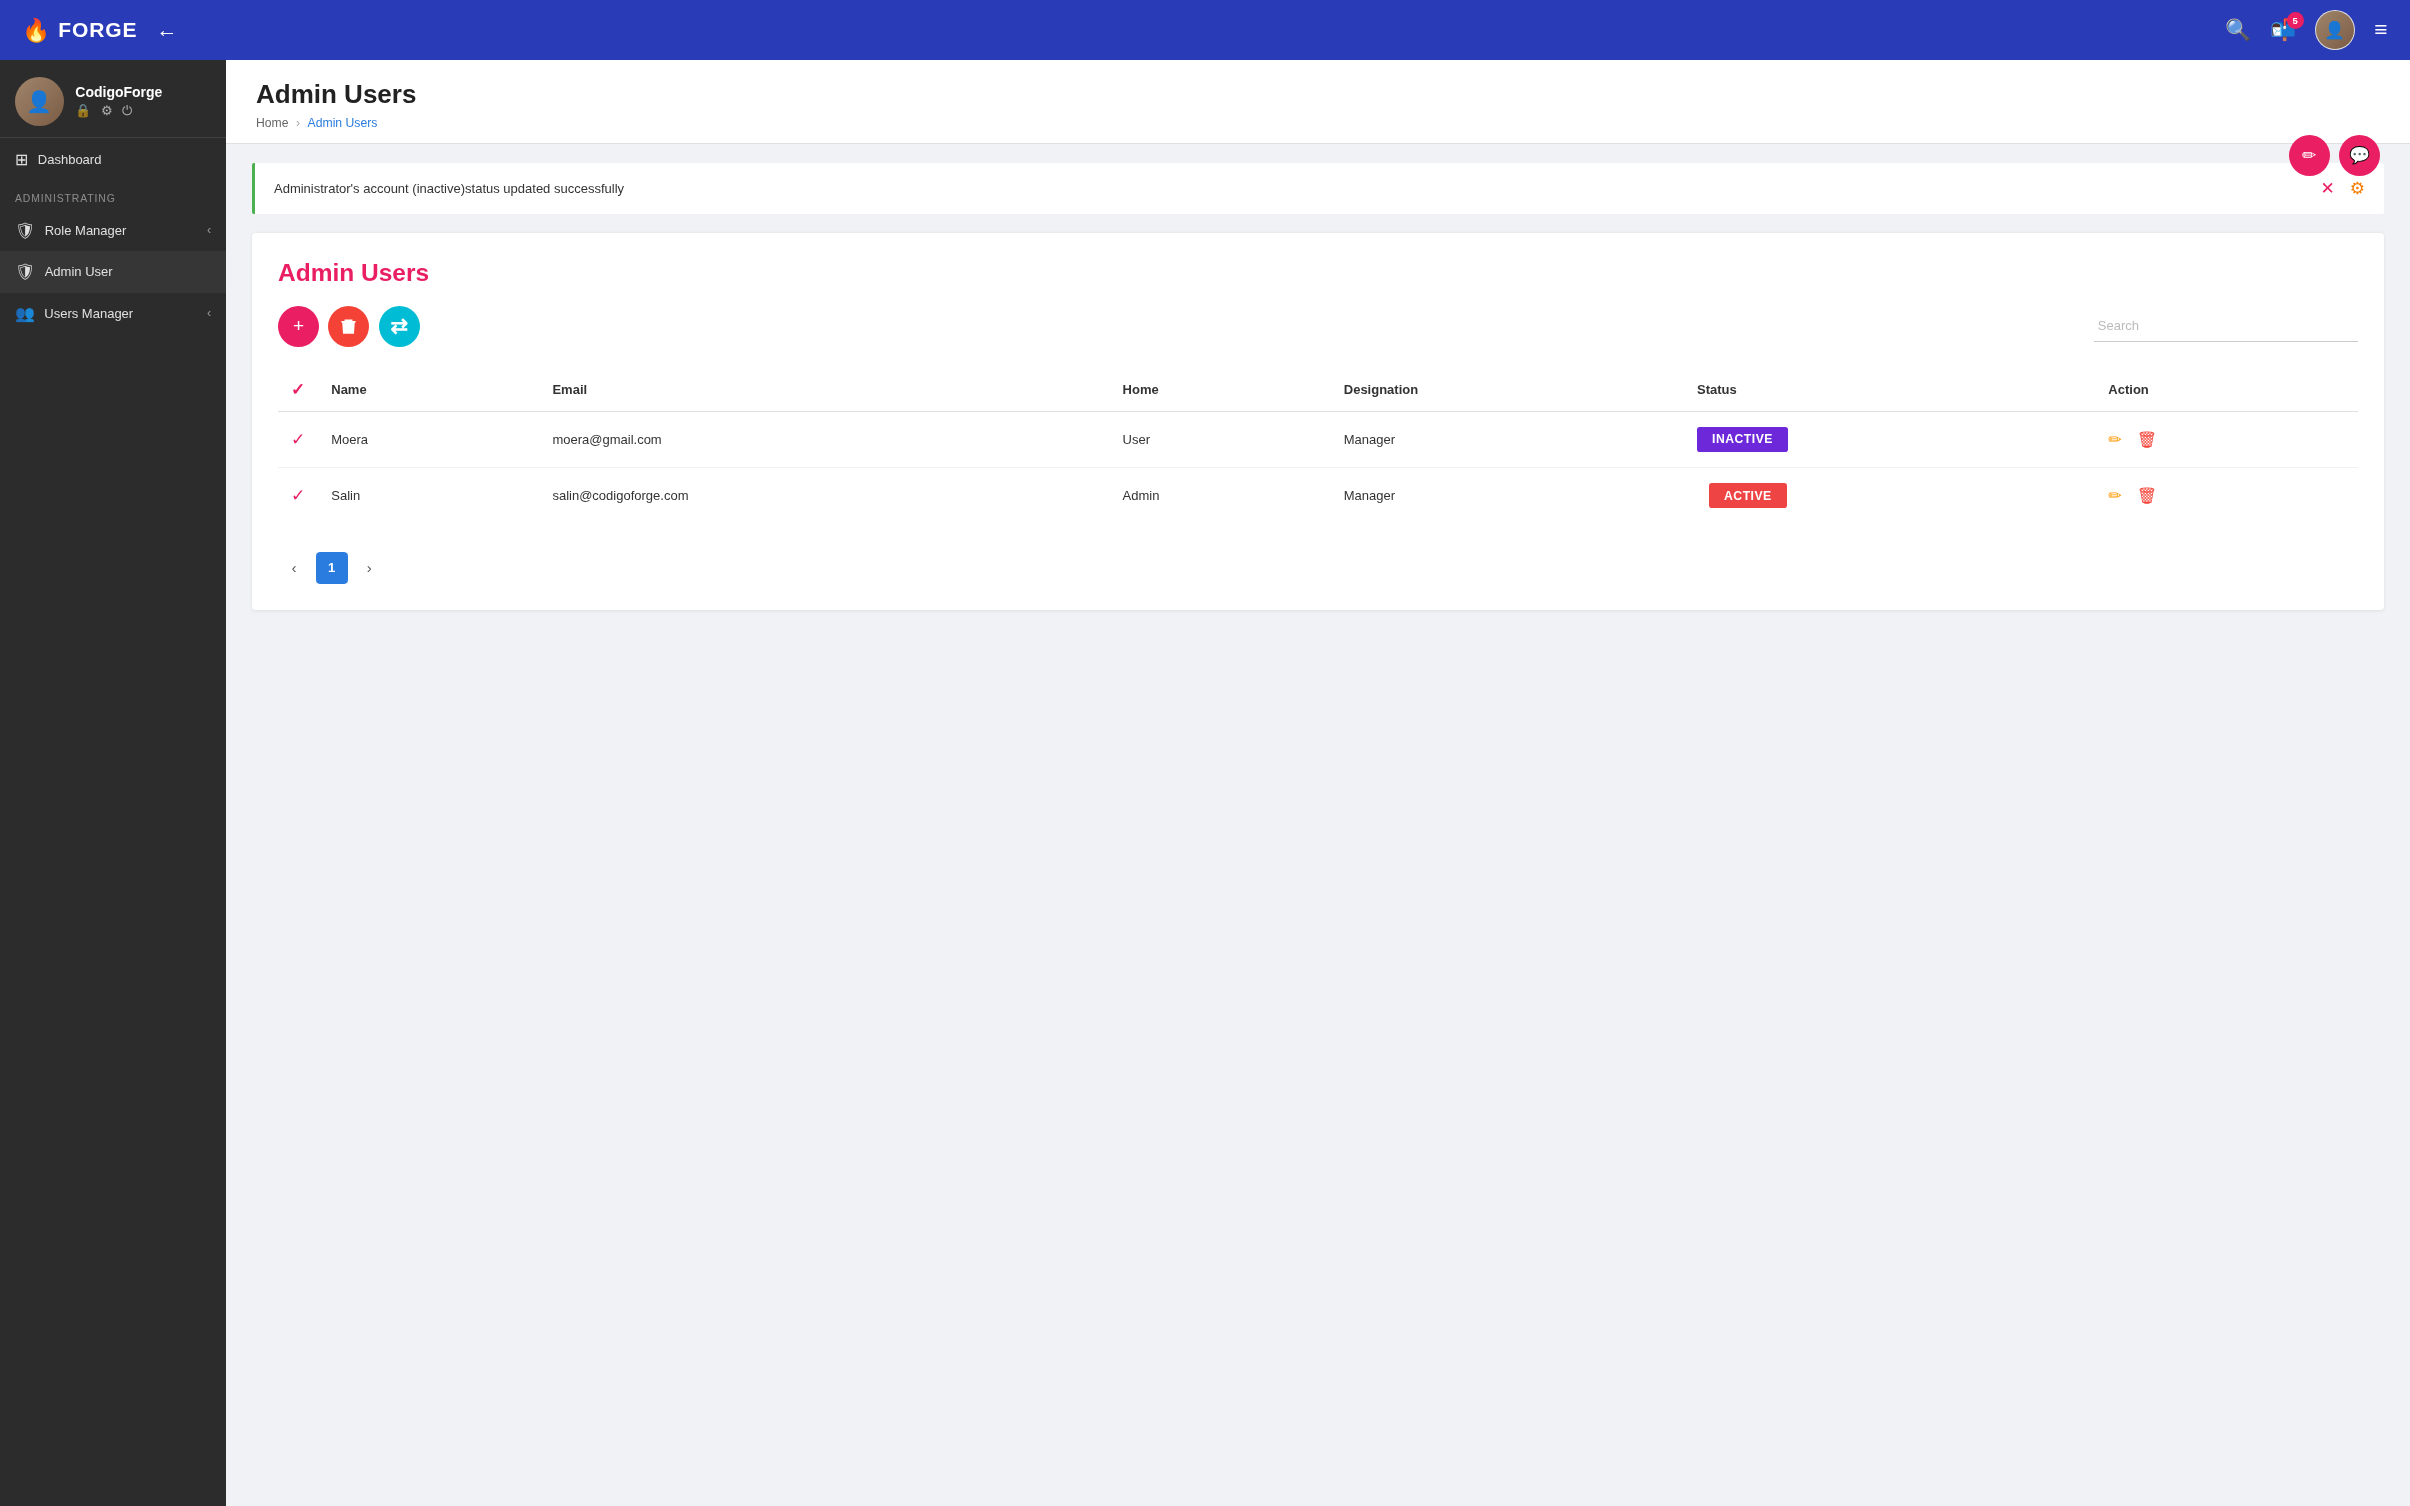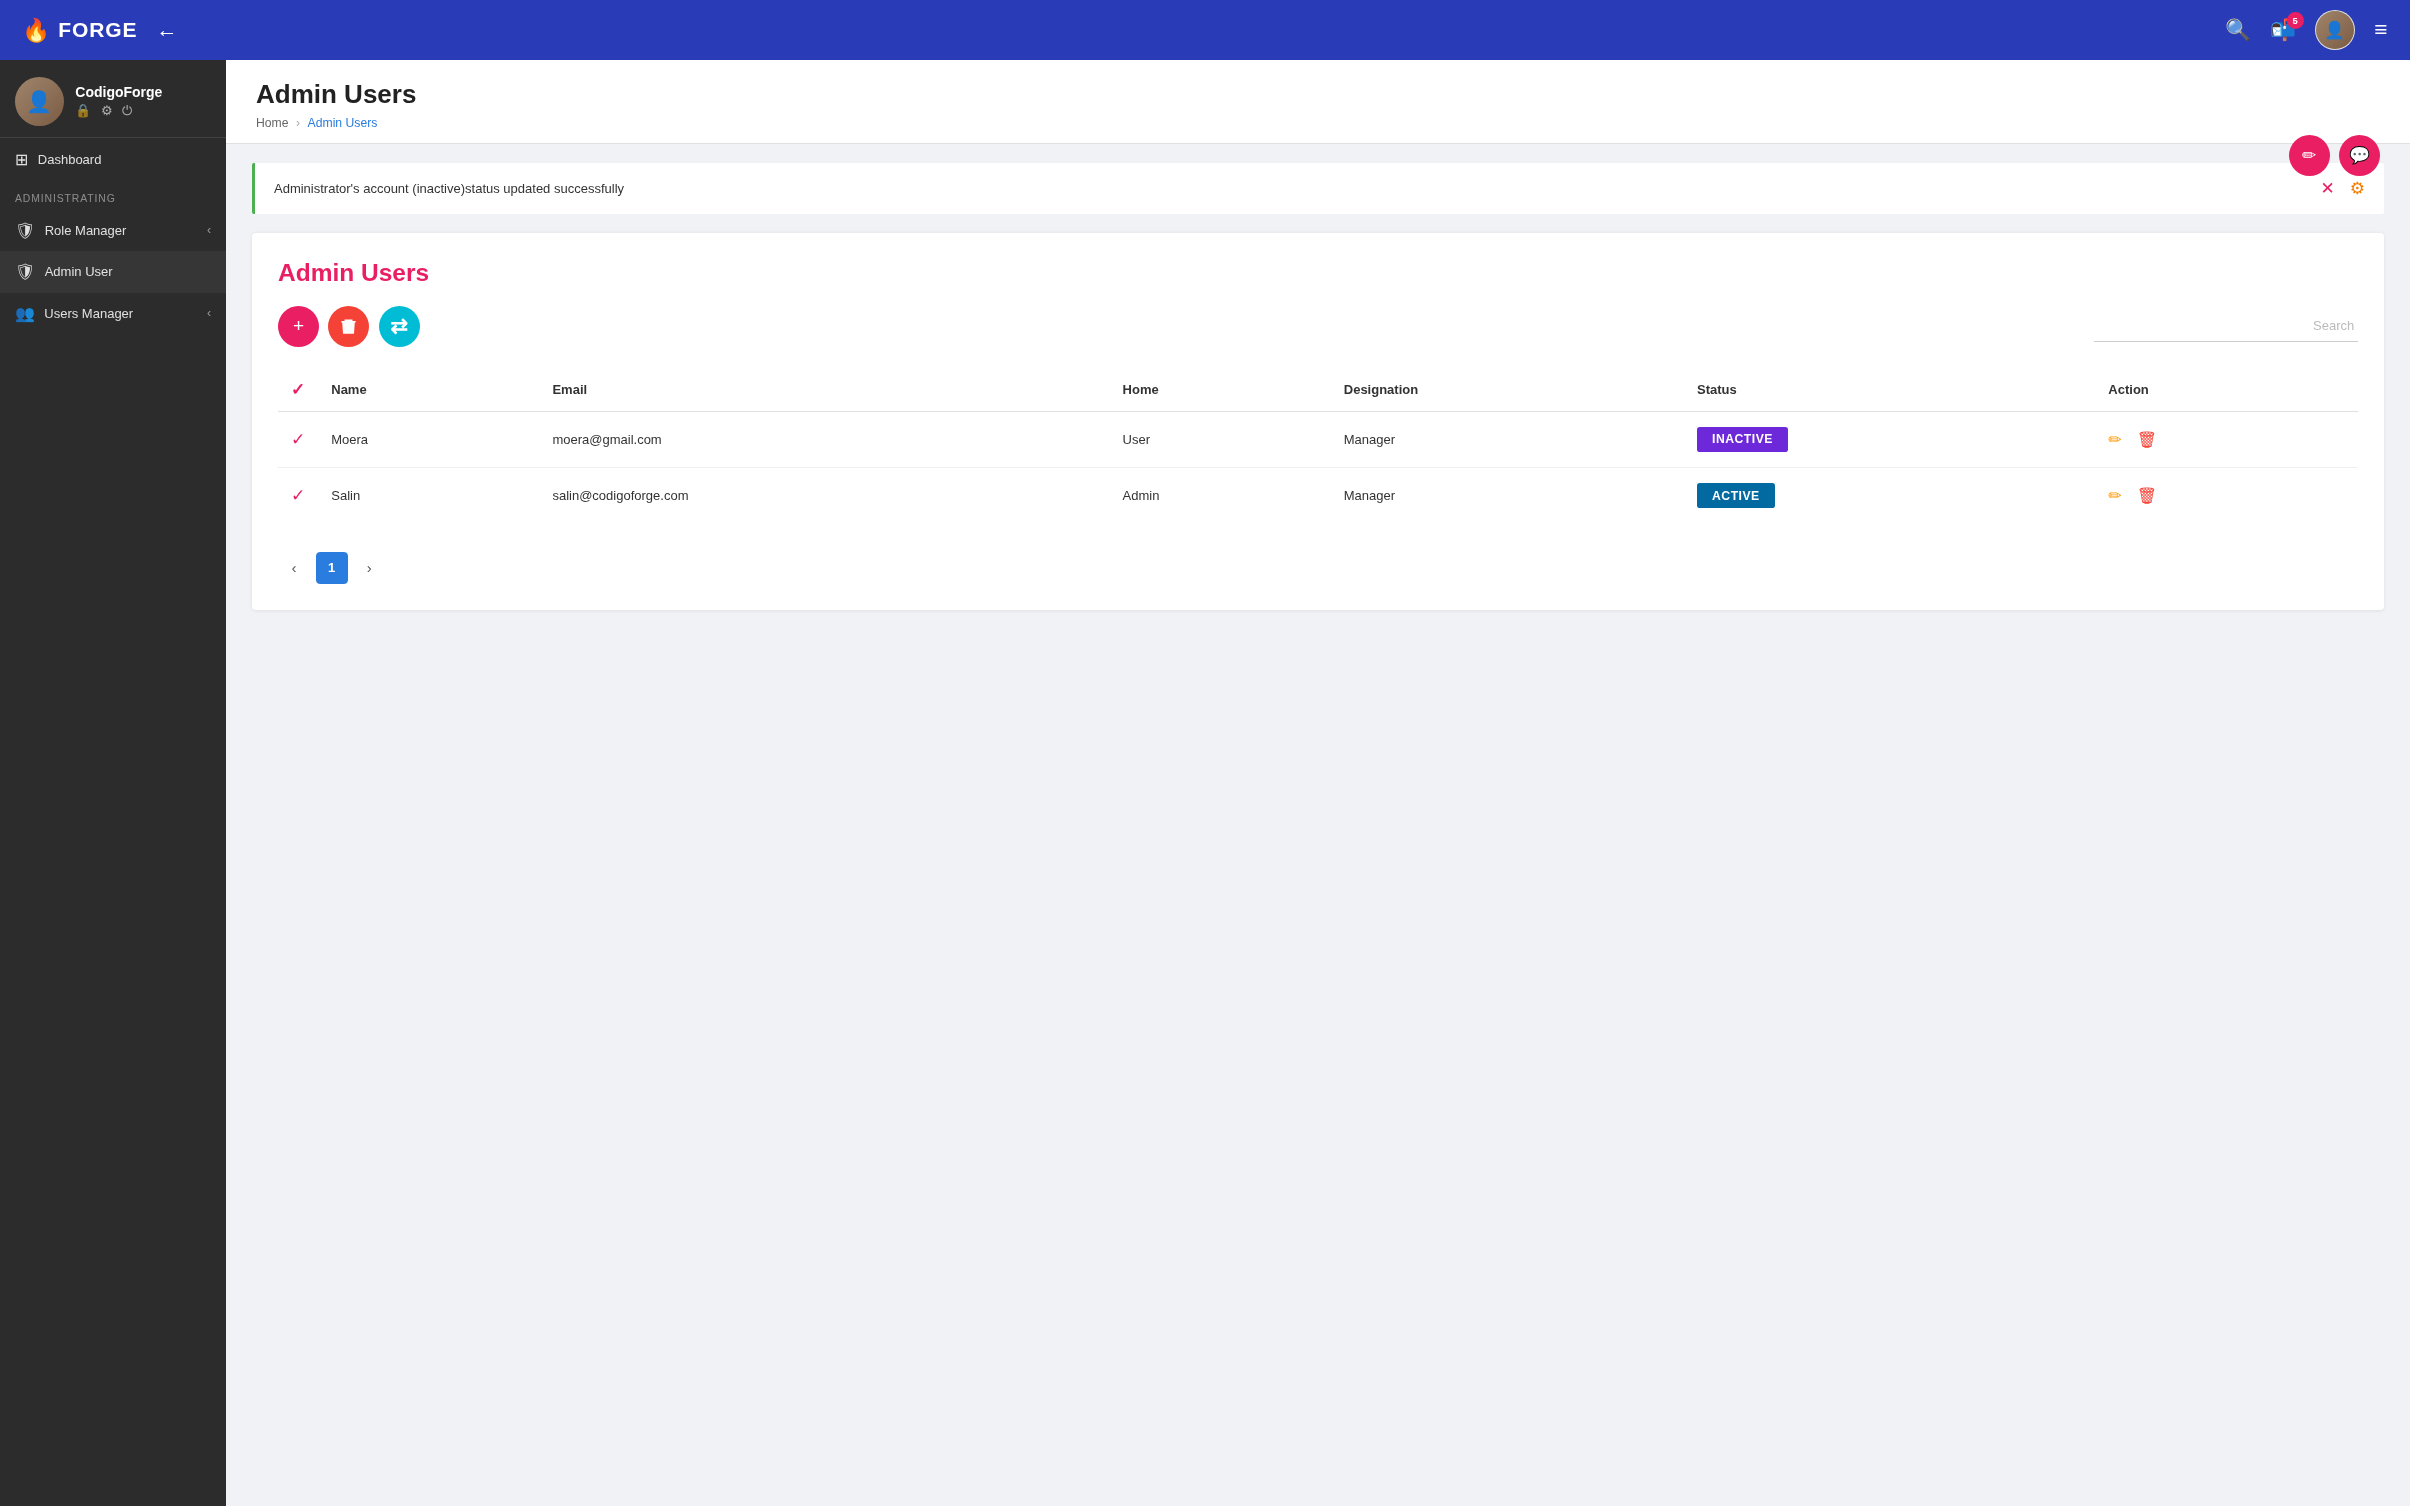--- a/index.html
+++ b/index.html
@@ -127,21 +127,21 @@
       width: 41px; height: 41px; border-radius: 50%;
       display: flex; align-items: center; justify-content: center;
       cursor: pointer; border: none; font-size: 19px; color: white;
     }
     .btn-add { background: #e91e63; }
     .btn-delete { background: #f44336; }
     .btn-transfer { background: #00bcd4; }
     .search-input-wrapper { position: relative; }
     .search-input {
       border: none; border-bottom: 0.9px solid #ccc; outline: none;
-      font-size: 13px; padding: 7.5px 3.8px; width: 264px; color: #737373; text-align: right;
+      font-size: 13px; padding: 7.5px 3.8px; width: 264px; color: #737373;
     }
     .search-input::placeholder { color: #bbb; }
 
     
     .table { width: 100%; border-collapse: collapse; }
     .table th {
       text-align: left; font-size: 13px; font-weight: 600; color: #333;
       padding: 9.4px 13px 11.3px;
       border-bottom: 0.9px solid #e0e0e0;
     }
@@ -153,21 +153,21 @@
     .table tr:last-child td { border-bottom: none; }
     .check-col { width: 28px; }
     .row-check { color: #e91e63; font-size: 17px; }
     .th-check { color: #e91e63; font-size: 17px; }
     .status-badge {
       padding: 5.6px 15px; border-radius: 2.8px;
       font-size: 12.2px; font-weight: 600; color: white; letter-spacing: 0.5px;
       display: inline-block;
     }
     .status-inactive { background: #6d28d9; }
-    .status-active { background: #0369a1; }
+    .status-active { background: #ef4444; margin-left: 12px; }
     .action-edit { color: #ff9800; cursor: pointer; font-size: 16px; margin-right: 11.3px; }
     .action-delete { color: #f44336; cursor: pointer; font-size: 16px; }
 
     
     .pagination { display: flex; align-items: center; gap: 5.6px; margin-top: 19px; padding-top: 9.4px; }
     .page-btn {
       width: 32px; height: 32px; border-radius: 3.8px; border: 0.9px solid #ddd;
       display: flex; align-items: center; justify-content: center;
       cursor: pointer; font-size: 13px; color: #555; background: white;
     }

